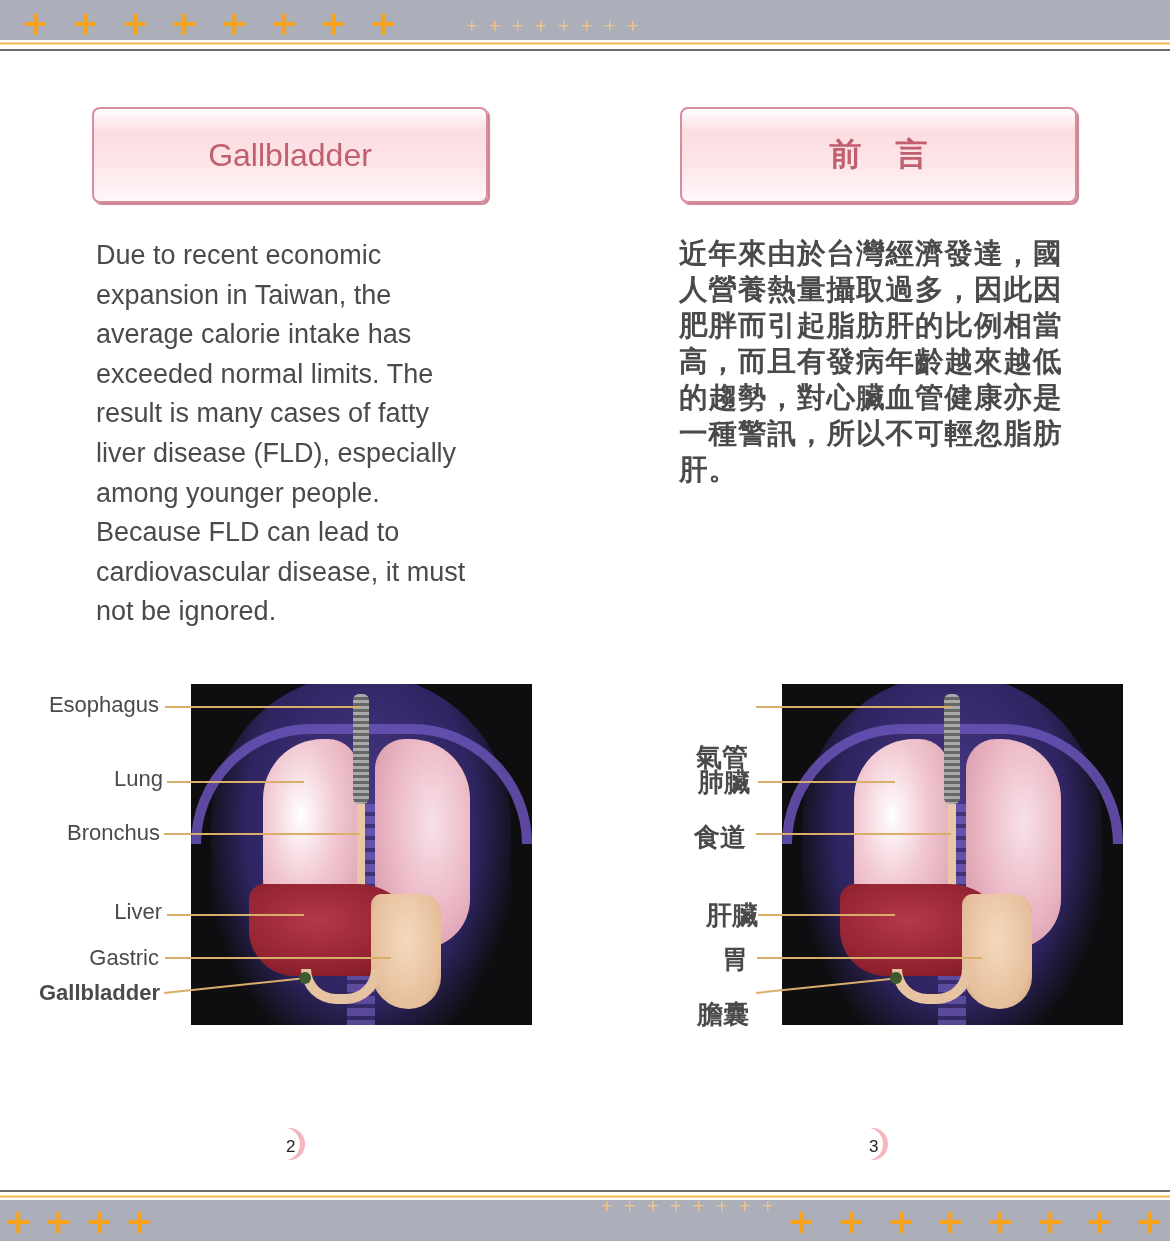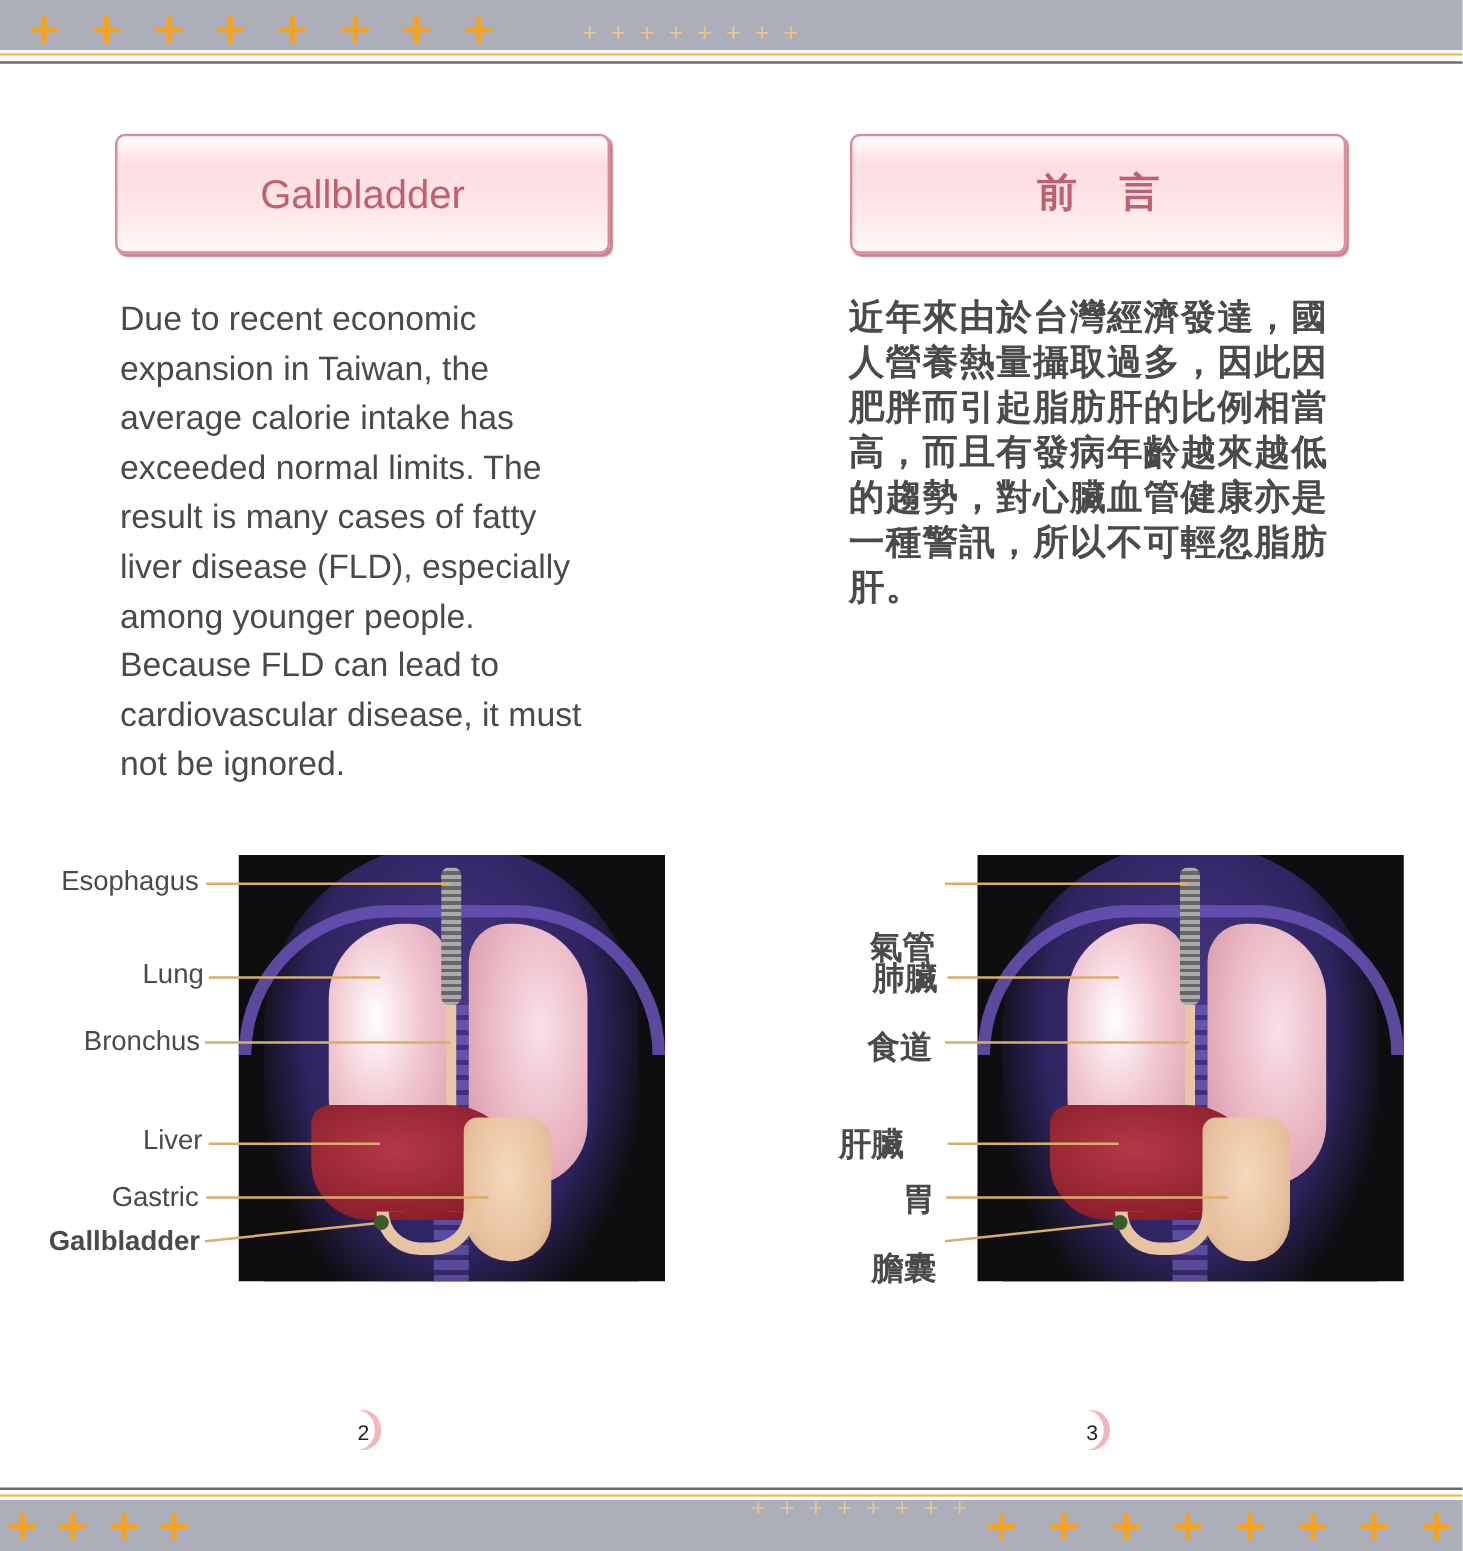--- a/index.html
+++ b/index.html
@@ -119,21 +119,21 @@
     <div class="trachea"></div>
     <div class="esoph"></div>
   <div class="liver"></div>
     <div class="stomach"></div>
     <div class="duod"></div>
     <div class="gall"></div>
 </div>
 <div class="lbl cn" style="right:422px;top:692px;margin-top:48px;">氣管</div>
 <div class="lbl cn" style="right:420px;top:765px;">肺臟</div>
 <div class="lbl cn" style="right:424px;top:820px;">食道</div>
-<div class="lbl cn" style="right:447px;top:898px;">肝臟</div>
+<div class="lbl cn" style="right:412px;top:898px;">肝臟</div>
 <div class="lbl cn" style="right:422px;top:942px;">胃</div>
 <div class="lbl cn" style="right:421px;top:976px;margin-top:21px;">膽囊</div>
 <div class="leader" style="left:756px;top:706px;width:195px;"></div>
 <div class="leader" style="left:758px;top:781px;width:137px;"></div>
 <div class="leader" style="left:756px;top:833px;width:195px;"></div>
 <div class="leader" style="left:758px;top:914px;width:137px;"></div>
 <div class="leader" style="left:757px;top:957px;width:225px;"></div>
 <div class="leader" style="left:756px;top:992px;width:135px;transform:rotate(-6deg);"></div>
 
 <div class="pageno" style="left:858px;">

